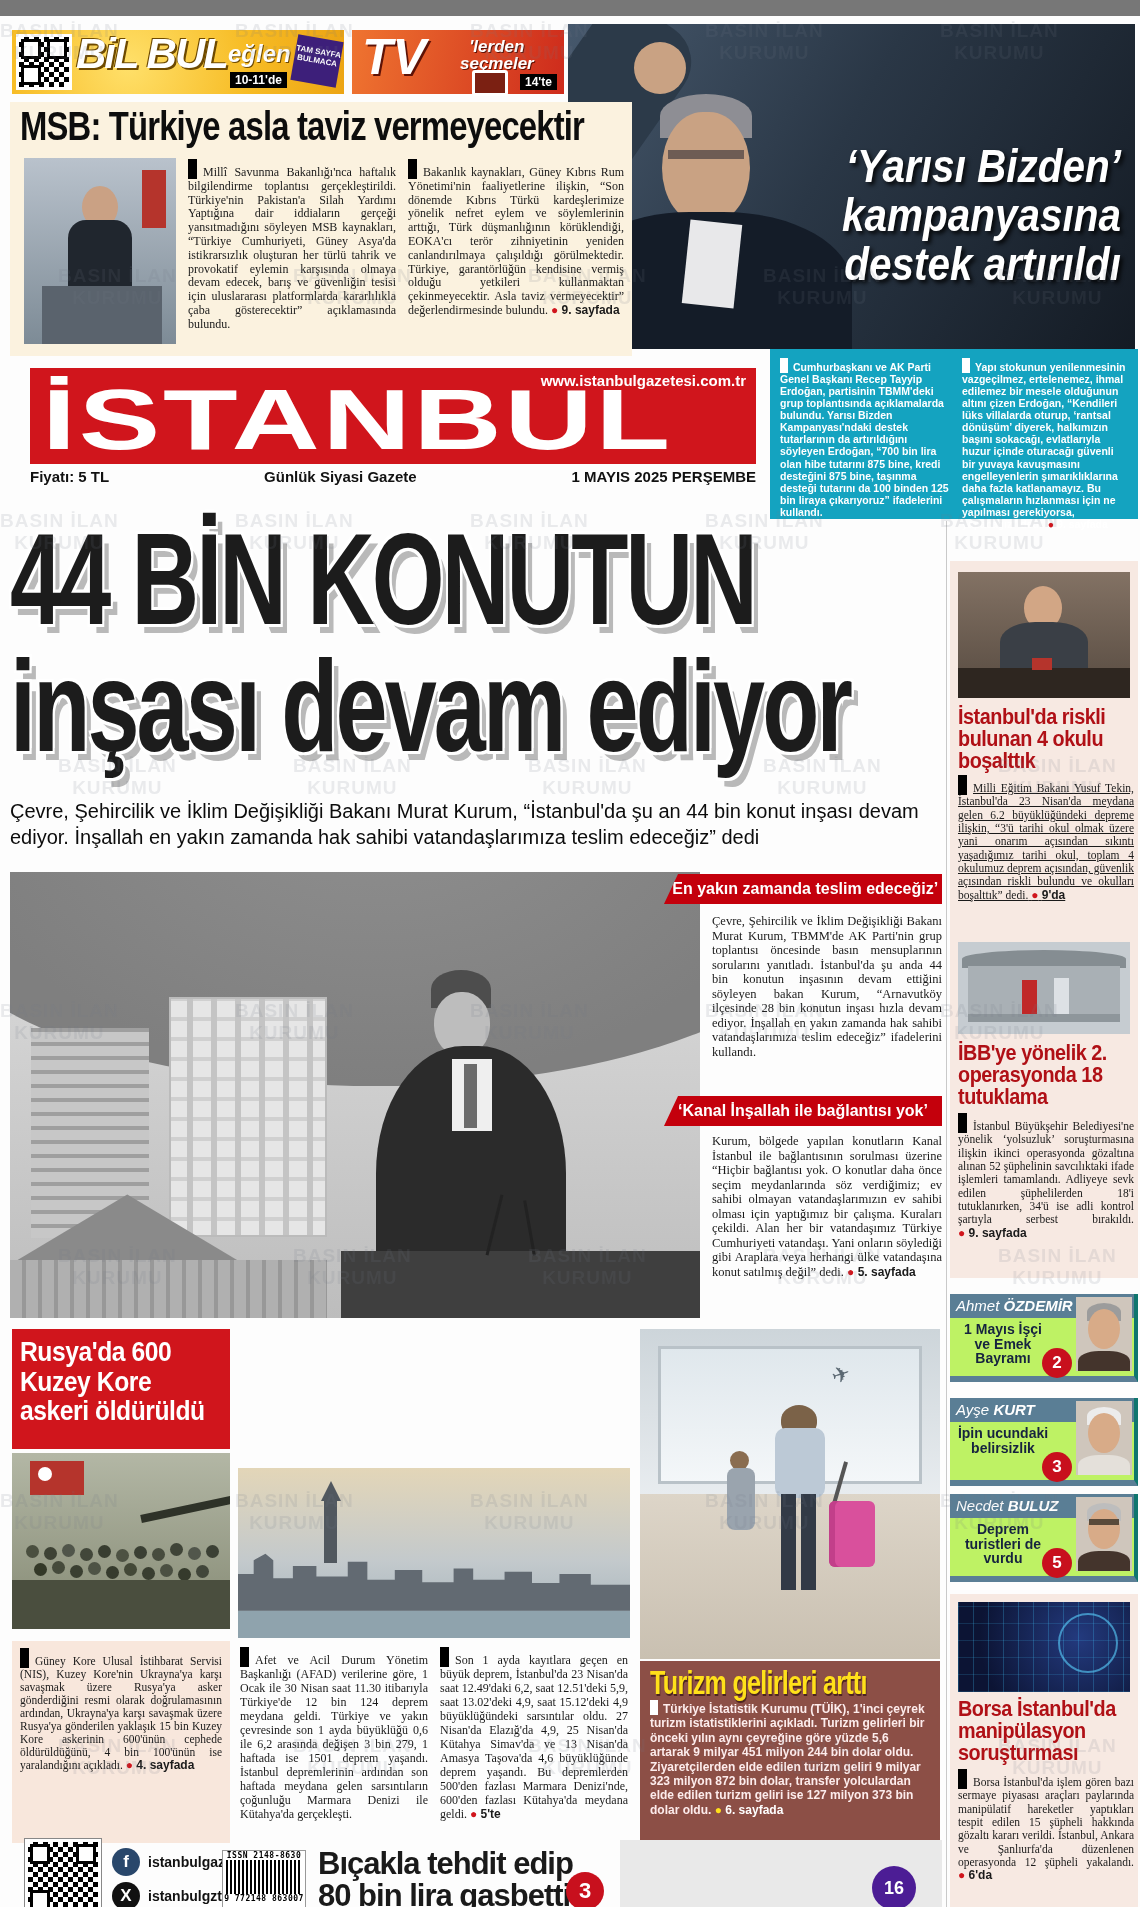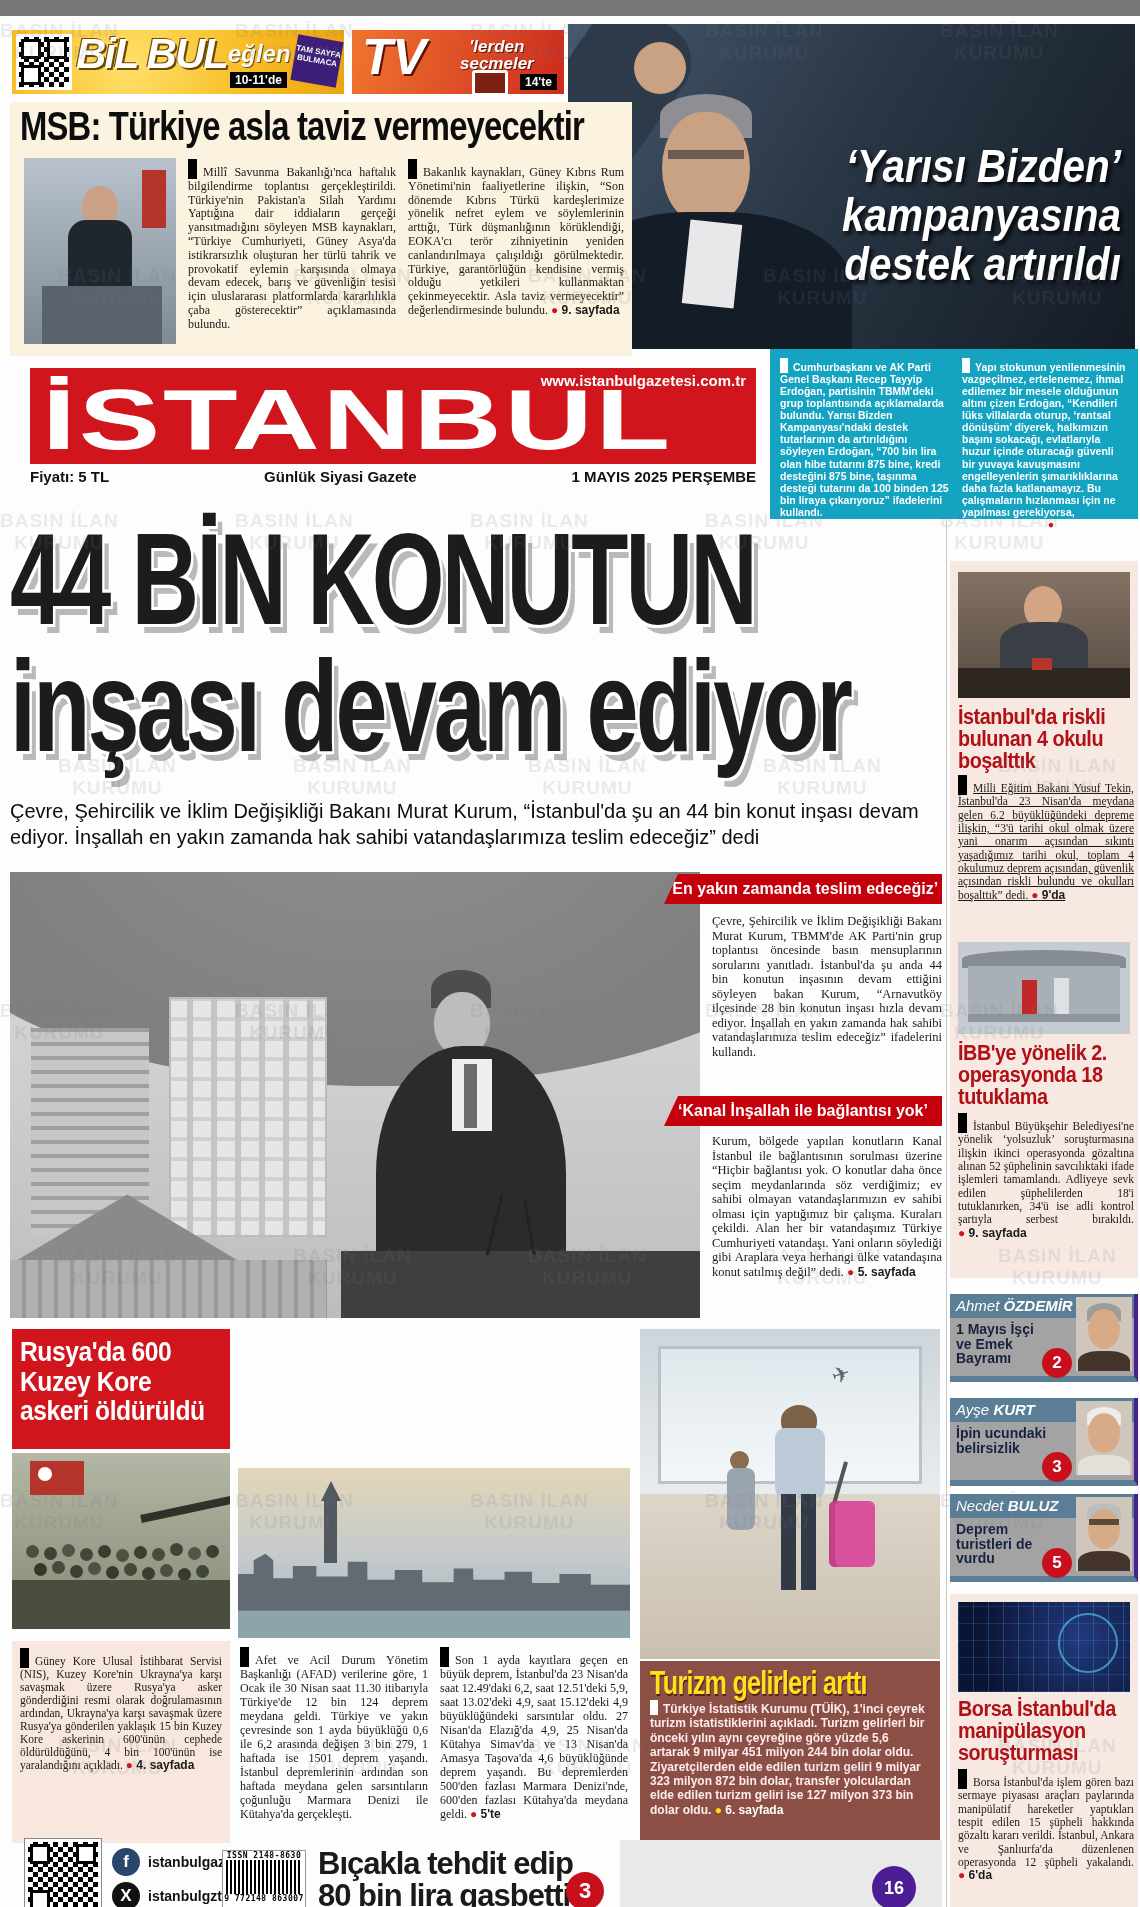--- a/index.html
+++ b/index.html
@@ -63,25 +63,25 @@
   .rlab{position:absolute;height:30px;background:#c4000c;color:#fff;font-weight:bold;font-size:16px;
         line-height:30px;text-align:center;clip-path:polygon(14px 0,100% 0,100% 100%,0 100%);z-index:5;}
   .leadc{position:absolute;width:230px;font-size:12.5px;line-height:1.16;}
   
   .sp{background:#f7e9e2;}
   .sh{position:absolute;width:180px;font-size:22px;font-weight:bold;line-height:1.0;color:#b01016;
       letter-spacing:-.5px;transform:scaleX(.9);transform-origin:0 0;}
   .sb{position:absolute;width:176px;font-size:11.5px;line-height:1.16;}
   .vr{left:946px;top:505px;width:1px;height:1395px;background:#c9c9c9;}
   
-  .cbx{position:absolute;left:950px;width:188px;height:88px;background:#a3a3a3;
-       border-right:4px solid #4c1d95;border-bottom:6px solid #5a7e95;box-sizing:border-box;}
+  .cbx{position:absolute;left:950px;width:188px;height:88px;background:#bef264;
+       border-right:4px solid #0f766e;border-bottom:6px solid #5a7e95;box-sizing:border-box;}
   .cbxh{position:absolute;left:0;top:0;right:0;height:24px;background:#5a7e95;color:#fff;
         font-size:15px;padding:3px 6px 0;box-sizing:border-box;font-style:italic;}
-  .cbxt{position:absolute;left:6px;top:28px;width:94px;font-weight:bold;font-size:14px;line-height:1.05;color:#16233f;}
+  .cbxt{position:absolute;left:6px;top:28px;width:94px;font-weight:bold;font-size:14px;line-height:1.05;color:#16233f;text-align:center;}
   .cbxp{position:absolute;left:92px;bottom:-2px;width:30px;height:30px;border-radius:50%;background:#c8101d;
         color:#fff;font-weight:bold;font-size:17px;text-align:center;line-height:30px;z-index:3;}
   .cbxf{position:absolute;right:2px;top:3px;width:56px;height:74px;background:#cfc6bc;overflow:hidden;}
   .cbxf div{position:absolute;}
   .face{left:50%;top:16%;transform:translateX(-50%);width:32px;height:40px;background:#d8ab88;border-radius:50%;}
   .hair{left:50%;top:8%;transform:translateX(-50%);width:34px;height:18px;background:#9c9c9c;border-radius:50% 50% 0 0;}
   .shld{left:50%;bottom:-6px;transform:translateX(-50%);width:52px;height:26px;background:#44342c;border-radius:40% 40% 0 0;}
   .cbx2 .hair{background:#ececec;} .cbx3 .hair{background:#bdbdbd;}
   
   .rub{left:12px;top:1313px;width:218px;height:120px;background:#d0151c;color:#fff;font-weight:bold;

